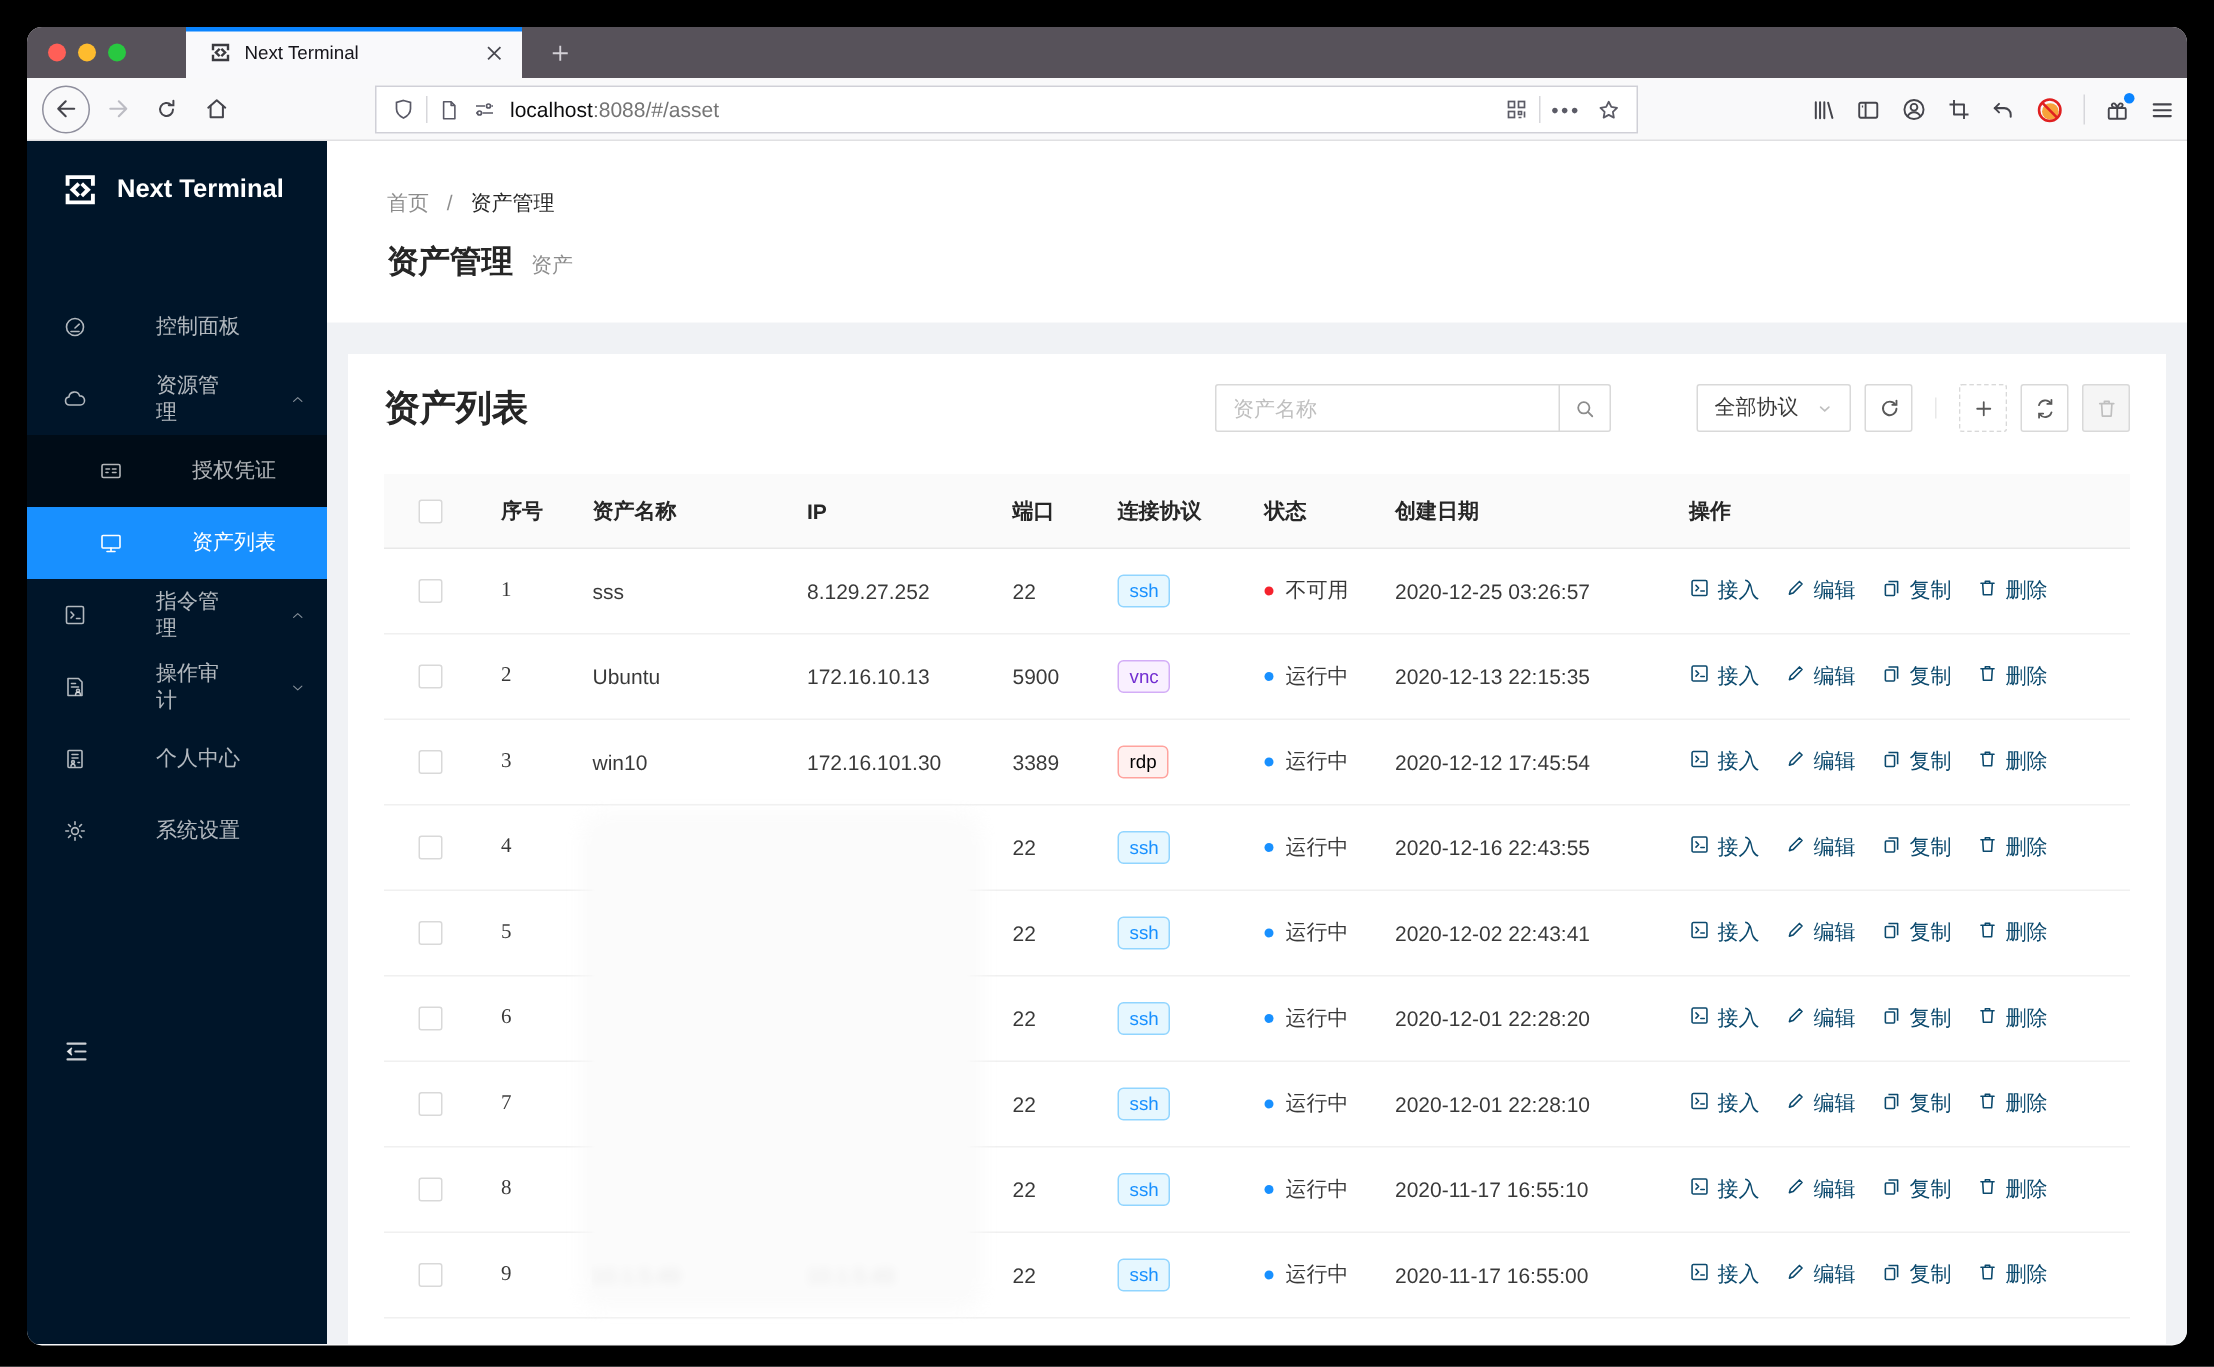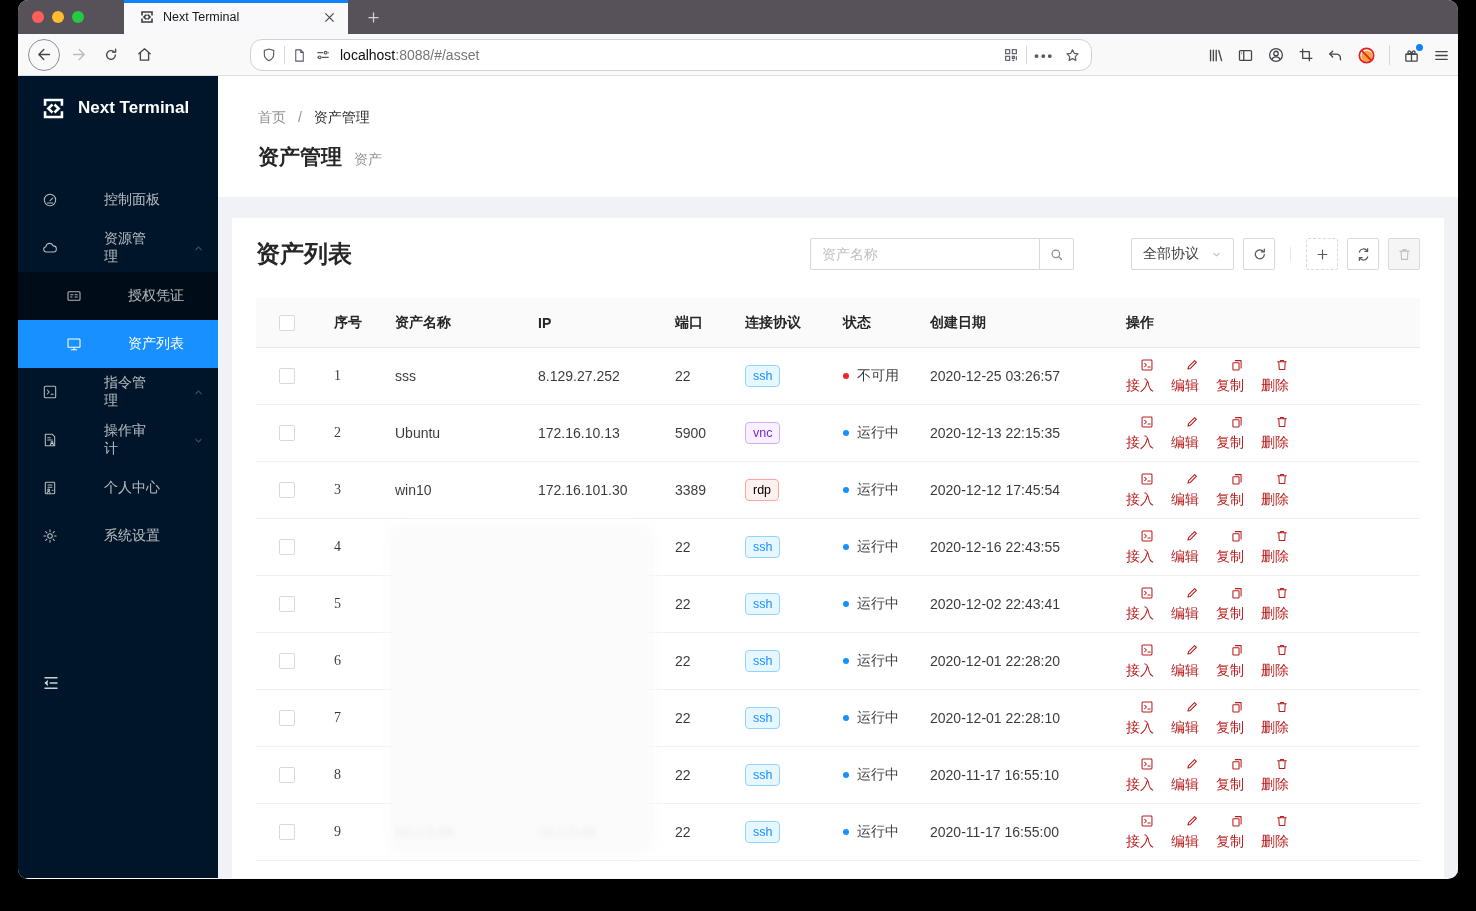--- a/index.html
+++ b/index.html
@@ -1,19 +1,19 @@
 <!DOCTYPE html>
 <html><head>
 <meta charset="utf-8">
 <style>
   * { margin:0; padding:0; box-sizing:border-box; }
   html,body { width:1476px; height:911px; background:#000; overflow:hidden;
               font-family:"Liberation Sans","DejaVu Sans",sans-serif; }
 
-  .window { position:absolute; left:18px; top:0; width:1440px; height:879px;
+  .window { position:absolute; left:18px; top:18px; width:1440px; height:879px;
             border-radius:10px; overflow:hidden; background:#f9f9fa; }
 
   
   .tabbar { position:relative; height:34px; background:#57525a; }
   .traffic { position:absolute; left:14px; top:11px; display:flex; gap:8px; }
   .tl { width:12px; height:12px; border-radius:50%; }
   .tl.r { background:#ff5f57; } .tl.y { background:#febc2e; } .tl.g { background:#28c840; }
   .tab { position:absolute; left:106px; top:0; width:224px; height:34px; background:#f9f9fb;
          display:flex; align-items:center; padding:0 10px 0 15px; }
   .tab::before { content:""; position:absolute; left:0; top:0; width:100%; height:2.5px; background:#0a84ff; }
@@ -21,21 +21,21 @@
   .tab-close { color:#4a4a51; font-size:14px; display:grid; place-items:center; width:18px; height:18px; }
   .newtab { position:absolute; left:342px; top:5px; width:26px; height:24px; display:grid; place-items:center; color:#d4d1d7; }
 
   
   .navbar { position:relative; height:42px; background:#f9f9fa; border-bottom:1px solid #e0e0e2;
             display:flex; align-items:center; padding-left:10px; }
   .nav-btn { width:30px; height:30px; margin-right:3px; display:grid; place-items:center; color:#45454c; }
   .nav-btn.circled { width:32px; height:32px; border:1px solid #8f8f9d; border-radius:50%; }
   .nav-btn.disabled { color:#bcbcc3; }
   .urlbar { position:absolute; left:232px; top:5px; width:842px; height:32px; background:#fff;
-            border:1px solid #d0d0d7; border-radius:12px; display:flex; align-items:center; padding:0 10px; color:#595966; }
+            border:1px solid #d0d0d7; border-radius:0; display:flex; align-items:center; padding:0 10px; color:#595966; }
   .u-sep { width:1px; height:18px; background:#d7d7db; margin:0 7px; }
   .url-text { font-size:14px; color:#0c0c0d; margin-left:9px; flex:1; white-space:nowrap; overflow:hidden; }
   .url-text .dim { color:#757575; }
   .u-right { display:flex; align-items:center; color:#5b5b66; }
   .dots3 { font-size:13px; letter-spacing:2px; color:#5b5b66; font-weight:700; }
   .right-icons { position:absolute; right:8px; top:5px; height:32px; display:flex; align-items:center; gap:13px; color:#45454c; }
   .ri-sep { width:1px; height:20px; background:#d7d7db; }
   .gift-wrap { position:relative; display:grid; place-items:center; }
   .gift-dot { position:absolute; right:-3px; top:-3px; width:7px; height:7px; border-radius:50%; background:#0a84ff; }
 
@@ -97,21 +97,21 @@
   .c-ip { width:137px; }
   .c-port { width:70px; }
   .c-proto { width:98px; }
   .c-status { width:87px; display:flex; align-items:center; }
   .c-date { width:196px; }
   .c-actions { flex:1; display:flex; align-items:center; gap:17px; }
   .cb { width:16px; height:16px; border:1px solid #d9d9d9; border-radius:2px; background:#fff; }
   .tag { display:inline-block; height:22px; line-height:20px; padding:0 7px; font-size:12.5px;
          border:1px solid; border-radius:4px; }
   .dot { width:6px; height:6px; border-radius:50%; margin-right:8px; flex-shrink:0; }
-  .act { display:inline-flex; align-items:flex-end; gap:5px; color:#b91c1c; text-decoration:none; cursor:pointer;flex-direction:column; }
+  .act { display:inline-flex; align-items:flex-start; gap:5px; color:#0c4a6e; text-decoration:none; cursor:pointer; }
   .redacted { filter:blur(2px); color:rgba(0,0,0,.5); }
   .blur-overlay { position:absolute; left:139px; top:234px; width:252px; height:315px;
                   background:rgba(250,250,250,.82); backdrop-filter:blur(2.5px); border-radius:6px;
                   box-shadow:0 0 12px 8px rgba(250,250,250,.82); }
   svg { display:block; }
 </style>
 </head>
 <body>
 
 <div class="window">

